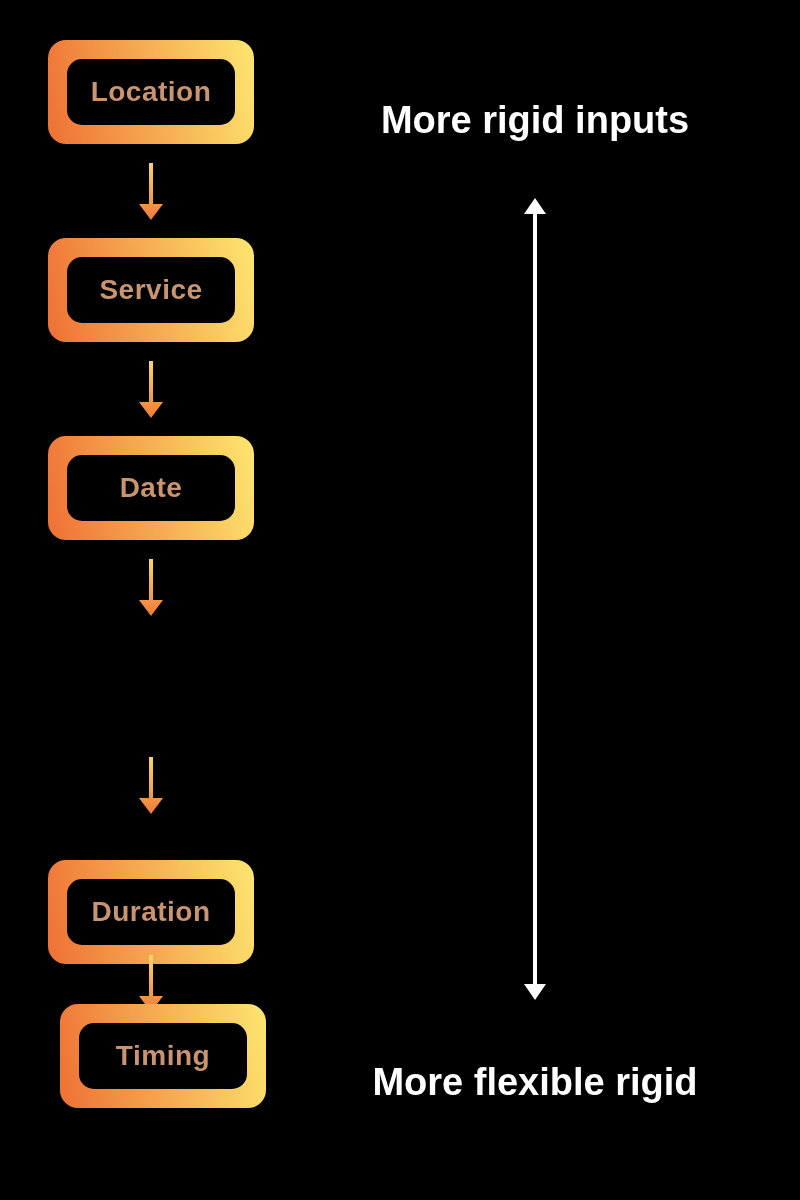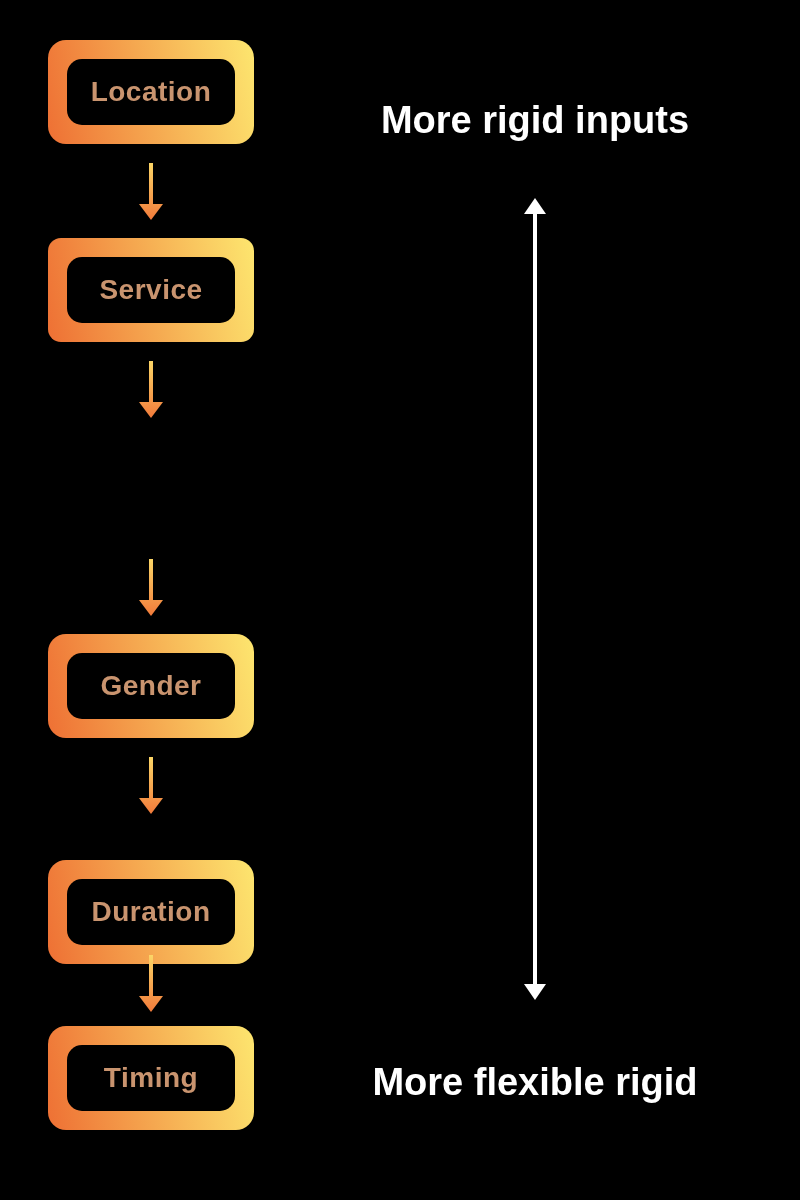--- a/index.html
+++ b/index.html
@@ -43,25 +43,25 @@
     align-items: center;
     justify-content: center;
   }
   .step-label {
     color: var(--box-label);
     font-size: 28px;
     font-weight: bold;
     letter-spacing: 0.5px;
   }
   .box-pos-0 { top: 40px; }
-  .box-pos-1 { top: 238px; border-radius: 13px; }
+  .box-pos-1 { top: 238px; }
   .box-pos-2 { top: 436px; }
   .box-pos-3 { top: 634px; }
   .box-pos-4 { top: 860px; }
-  .box-pos-5 { top: 1026px; }
+  .box-pos-5 { top: 1004px; margin-left: 12px; }
 
   .connector {
     position: absolute;
     left: 138px;
     width: 26px;
     height: 60px;
   }
   .conn-pos-0 { top: 161px; }
   .conn-pos-1 { top: 359px; }
   .conn-pos-2 { top: 557px; }
@@ -125,31 +125,31 @@
     <div class="step-box-inner">
       <span class="step-label">Service</span>
     </div>
   </div>
 
   <svg class="connector conn-pos-1" viewBox="0 0 26 60">
     <line x1="13" y1="2" x2="13" y2="45" stroke="url(#flowGrad)" stroke-width="4"></line>
     <polygon points="1,43 25,43 13,59" fill="url(#flowGrad)"></polygon>
   </svg>
 
+  <div class="step-box box-pos-2">
+    <div class="step-box-inner">
+      <span class="step-label">Date</span>
+    </div>
+  </div>
 
   <svg class="connector conn-pos-2" viewBox="0 0 26 60">
     <line x1="13" y1="2" x2="13" y2="45" stroke="url(#flowGrad)" stroke-width="4"></line>
     <polygon points="1,43 25,43 13,59" fill="url(#flowGrad)"></polygon>
   </svg>
 
-  <div class="step-box box-pos-3">
-    <div class="step-box-inner">
-      <span class="step-label">Gender</span>
-    </div>
-  </div>
 
   <svg class="connector conn-pos-3" viewBox="0 0 26 60">
     <line x1="13" y1="2" x2="13" y2="45" stroke="url(#flowGrad)" stroke-width="4"></line>
     <polygon points="1,43 25,43 13,59" fill="url(#flowGrad)"></polygon>
   </svg>
 
   <div class="step-box box-pos-4">
     <div class="step-box-inner">
       <span class="step-label">Duration</span>
     </div>

